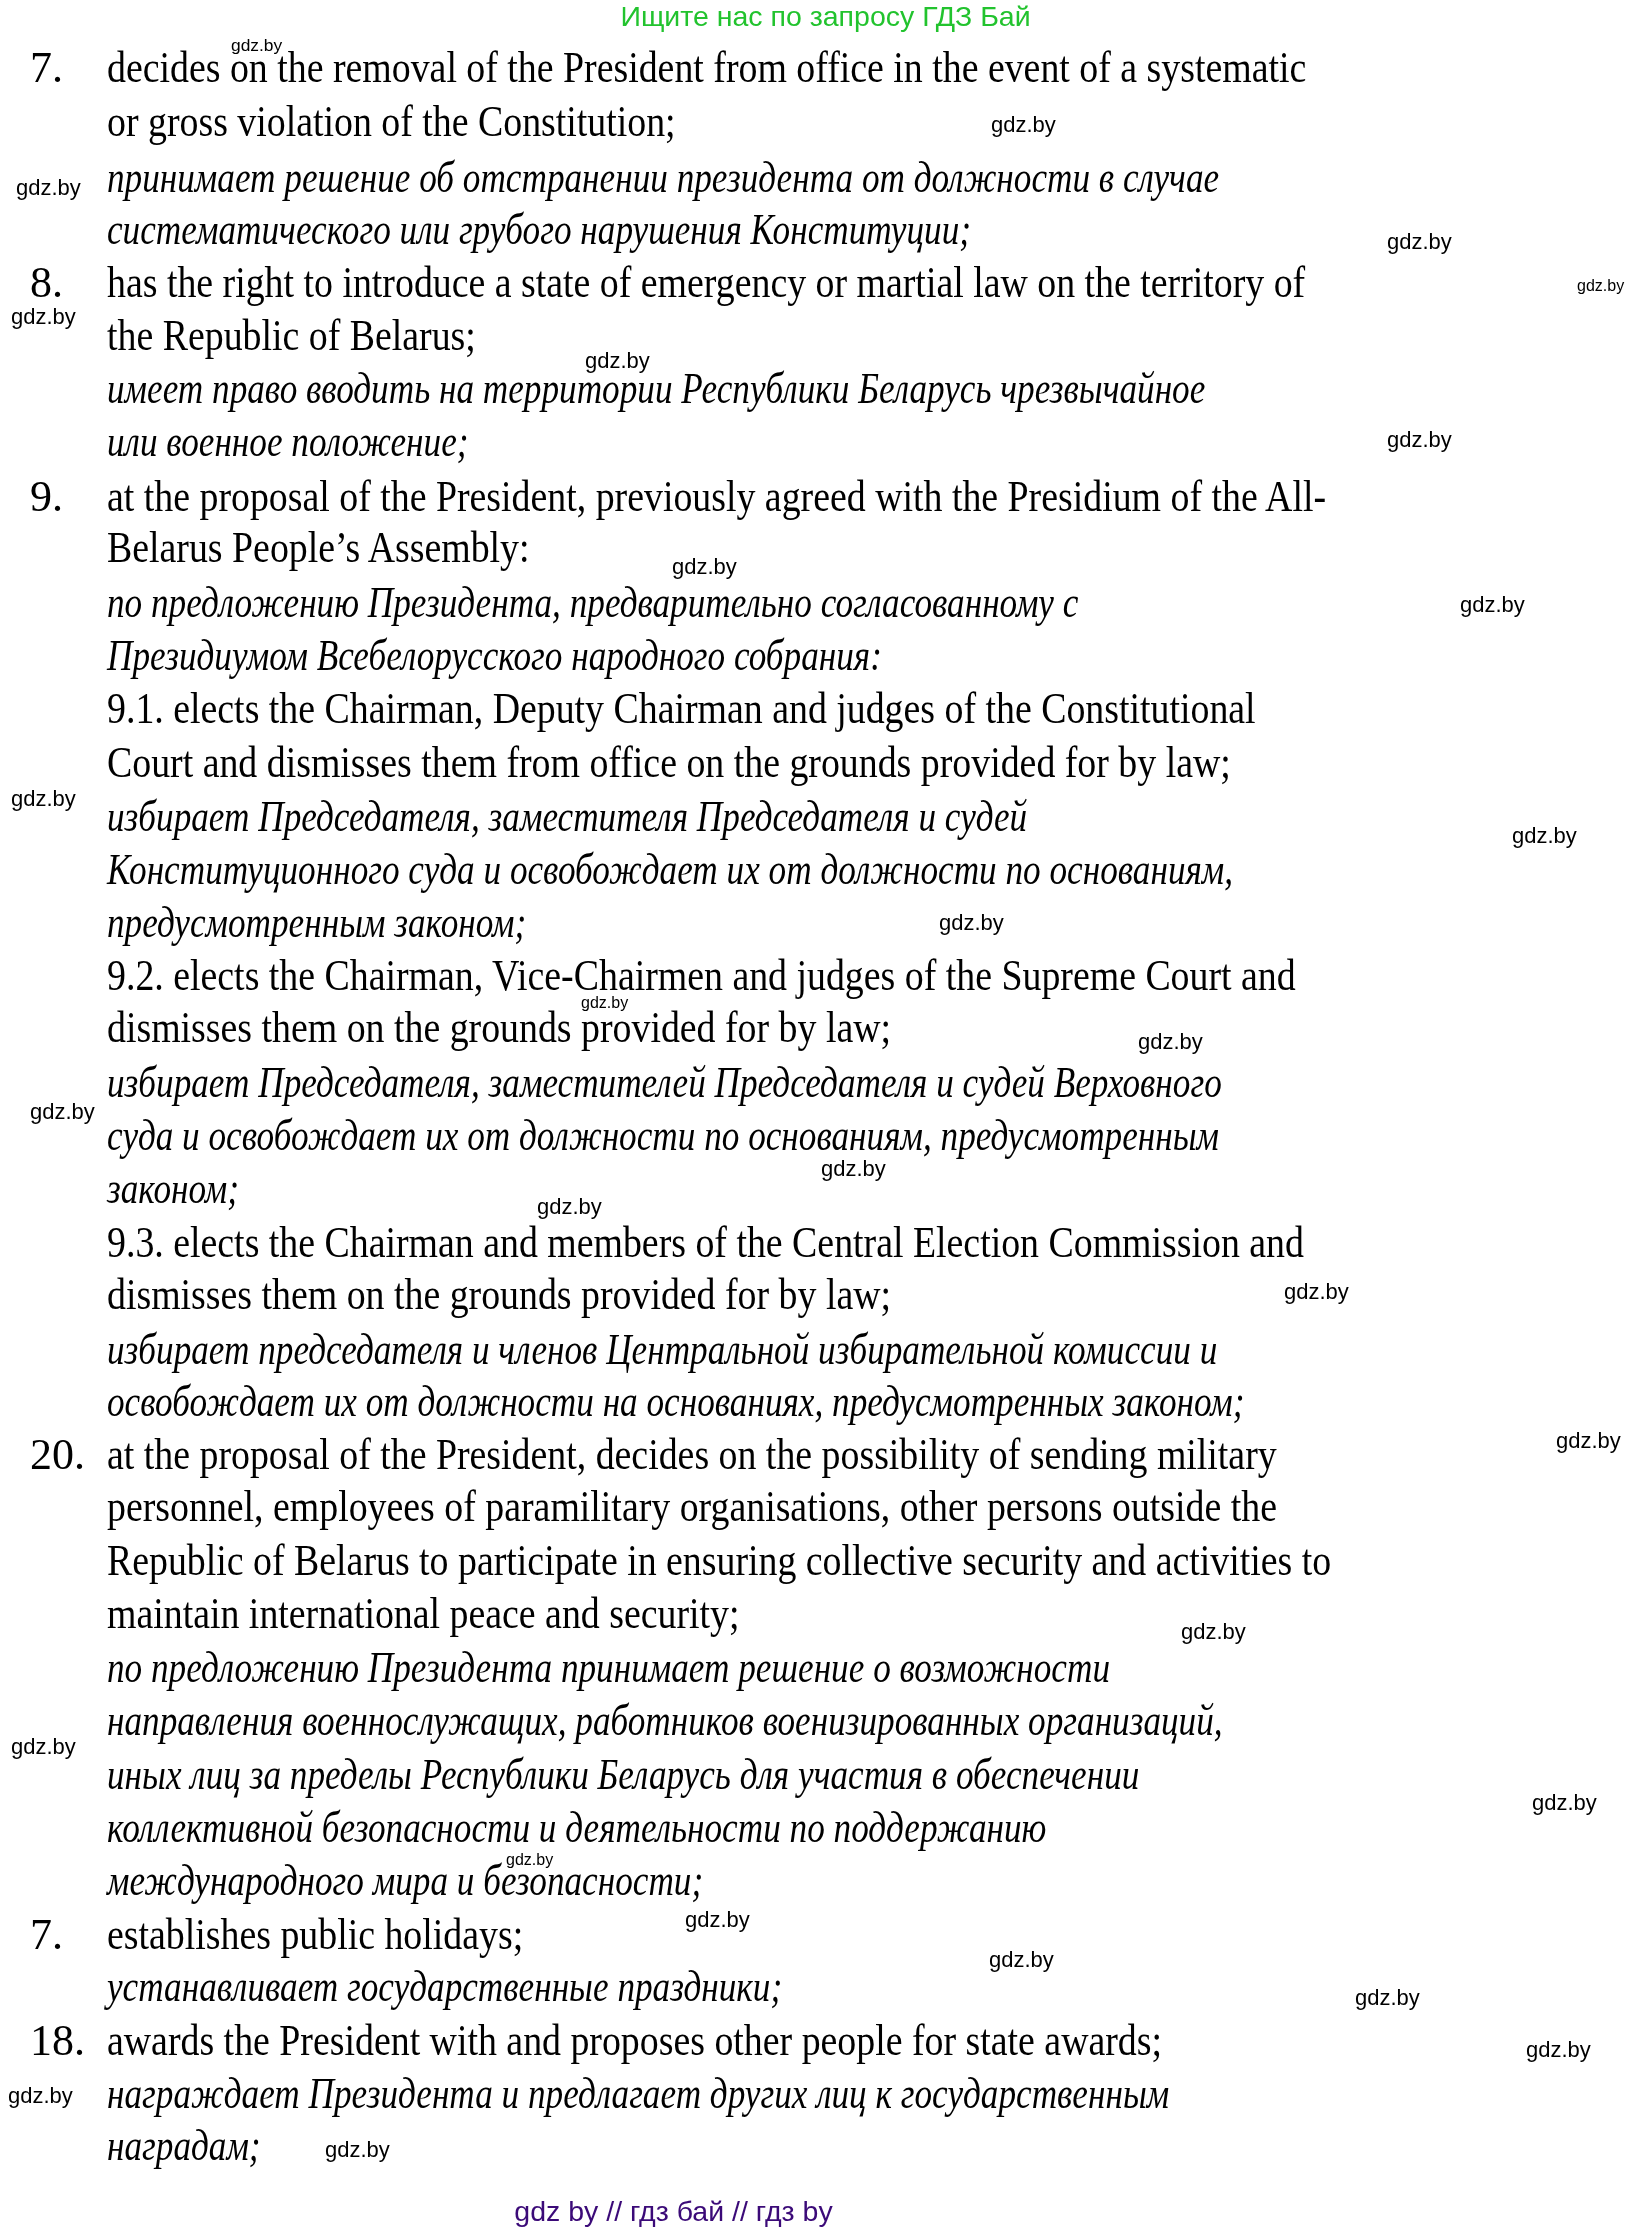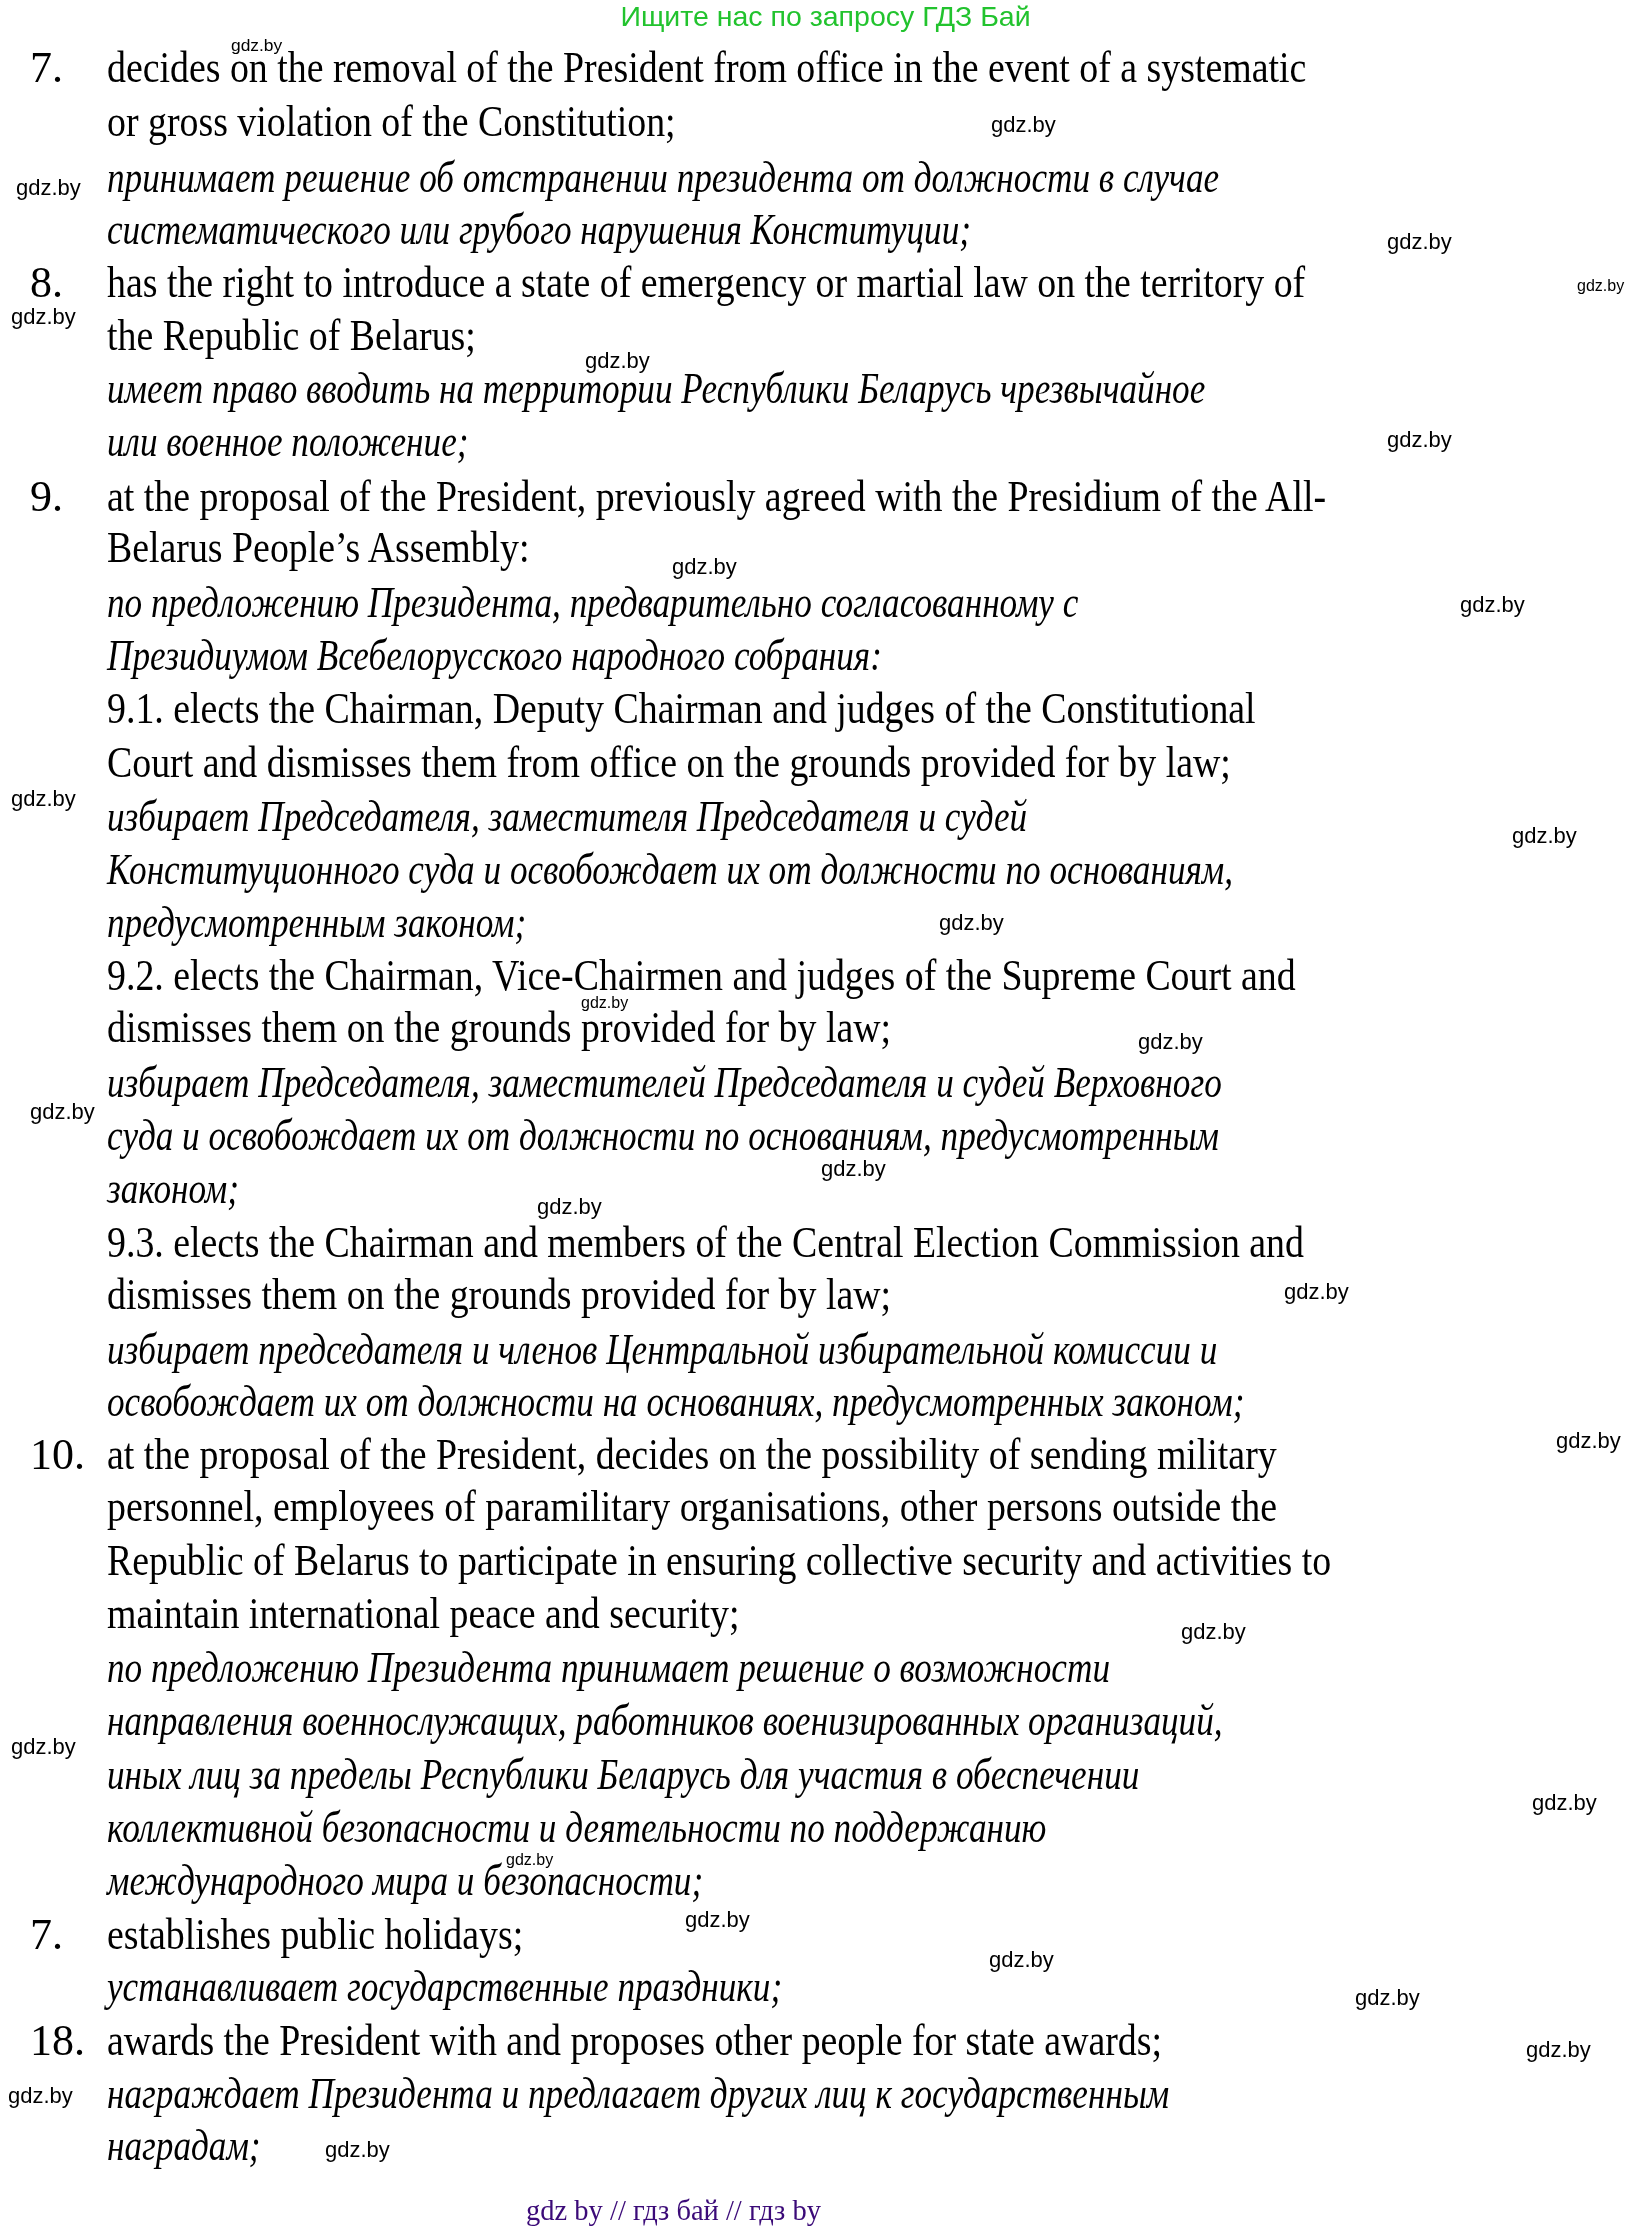--- a/index.html
+++ b/index.html
@@ -4,21 +4,21 @@
 <style>
   html, body { margin:0; padding:0; background:#ffffff; }
   body { width:1651px; height:2227px; position:relative; overflow:hidden; }
   .line { position:absolute; white-space:nowrap; font-family:"Liberation Serif", serif; font-size:44px; line-height:48px; color:#000; transform-origin:left center; }
   .en { font-style:normal; }
   .ru { font-style:italic; }
   .num { position:absolute; font-family:"Liberation Serif", serif; font-size:44px; line-height:48px; color:#000; white-space:nowrap; }
   .wm { position:absolute; font-family:"Liberation Sans", sans-serif; font-size:22px; line-height:24px; color:#000; white-space:nowrap; }
   .wm.small { font-size:16px; line-height:17.4px; }
   .header { position:absolute; left:0; width:1651px; top:0; text-align:center; font-family:"Liberation Sans", sans-serif; font-size:28.5px; line-height:32px; color:#22c32e; }
-  .footer { position:absolute; left:0; width:1347px; top:2195px; text-align:center; font-family:Liberation Serif, serif; font-size:28.5px; line-height:32px; color:#3b0a78; }
+  .footer { position:absolute; left:0; width:1347px; top:2195px; text-align:center; font-family:Liberation Sans, sans-serif; font-size:28.5px; line-height:32px; color:#3b0a78; }
 </style>
 </head>
 <body>
 
 <div class="header">Ищите нас по запросу ГДЗ Бай</div>
 
 <div class="num" style="left:30px; top:44px;">7.</div>
 <div class="line en" style="left:107px; top:44px; transform:scaleX(0.86);">decides on the removal of the President from office in the event of a systematic</div>
 <div class="line en" style="left:107px; top:98px; transform:scaleX(0.86);">or gross violation of the Constitution;</div>
 <div class="line ru" style="left:107px; top:154px; transform:scaleX(0.80);">принимает решение об отстранении президента от должности в случае</div>
@@ -46,21 +46,21 @@
 <div class="line en" style="left:107px; top:1004px; transform:scaleX(0.86);">dismisses them on the grounds provided for by law;</div>
 <div class="line ru" style="left:107px; top:1059px; transform:scaleX(0.80);">избирает Председателя, заместителей Председателя и судей Верховного</div>
 <div class="line ru" style="left:107px; top:1112px; transform:scaleX(0.80);">суда и освобождает их от должности по основаниям, предусмотренным</div>
 <div class="line ru" style="left:107px; top:1165px; transform:scaleX(0.80);">законом;</div>
 
 <div class="line en" style="left:107px; top:1219px; transform:scaleX(0.86);">9.3. elects the Chairman and members of the Central Election Commission  and</div>
 <div class="line en" style="left:107px; top:1271px; transform:scaleX(0.86);">dismisses them on the grounds provided for by law;</div>
 <div class="line ru" style="left:107px; top:1326px; transform:scaleX(0.80);">избирает председателя и членов Центральной избирательной комиссии и</div>
 <div class="line ru" style="left:107px; top:1378px; transform:scaleX(0.80);">освобождает их от должности на основаниях, предусмотренных законом;</div>
 
-<div class="num" style="left:30px; top:1431px;">10.</div>
+<div class="num" style="left:30px; top:1431px;">20.</div>
 <div class="line en" style="left:107px; top:1431px; transform:scaleX(0.86);">at the proposal of the President, decides on the possibility of sending military</div>
 <div class="line en" style="left:107px; top:1483px; transform:scaleX(0.86);">personnel, employees of paramilitary organisations, other persons outside the</div>
 <div class="line en" style="left:107px; top:1537px; transform:scaleX(0.86);">Republic of Belarus to participate in ensuring collective security and activities to</div>
 <div class="line en" style="left:107px; top:1590px; transform:scaleX(0.86);">maintain international peace and security;</div>
 <div class="line ru" style="left:107px; top:1644px; transform:scaleX(0.80);">по предложению Президента принимает решение о возможности</div>
 <div class="line ru" style="left:107px; top:1697px; transform:scaleX(0.80);">направления военнослужащих, работников военизированных организаций,</div>
 <div class="line ru" style="left:107px; top:1751px; transform:scaleX(0.80);">иных лиц за пределы Республики Беларусь для участия в обеспечении</div>
 <div class="line ru" style="left:107px; top:1804px; transform:scaleX(0.80);">коллективной безопасности и деятельности по поддержанию</div>
 <div class="line ru" style="left:107px; top:1857px; transform:scaleX(0.80);">международного мира и безопасности;</div>
 

